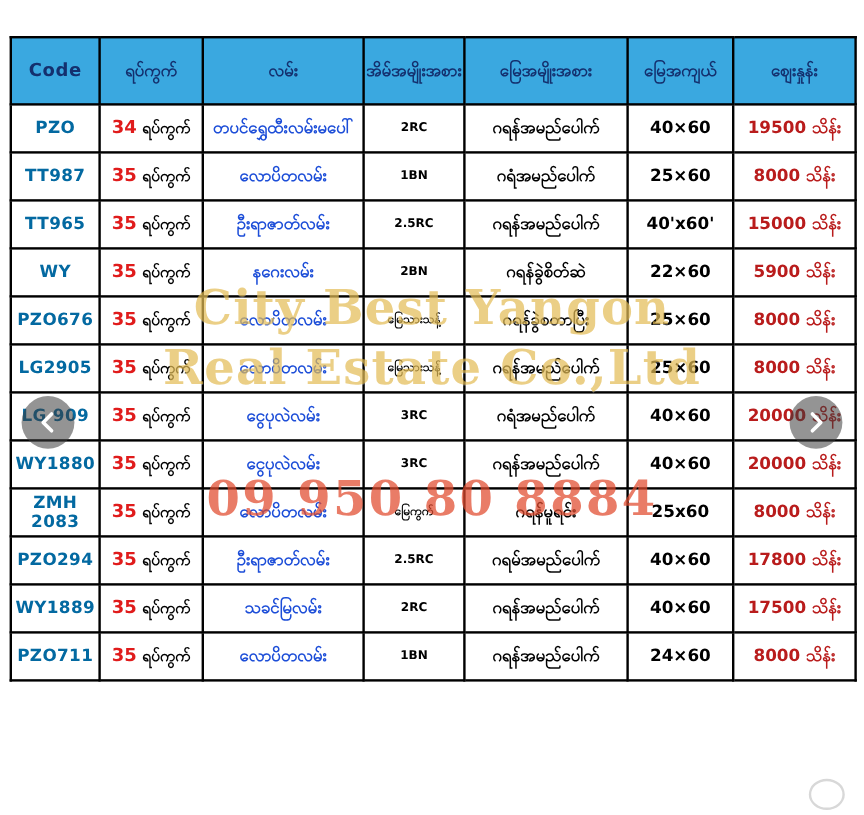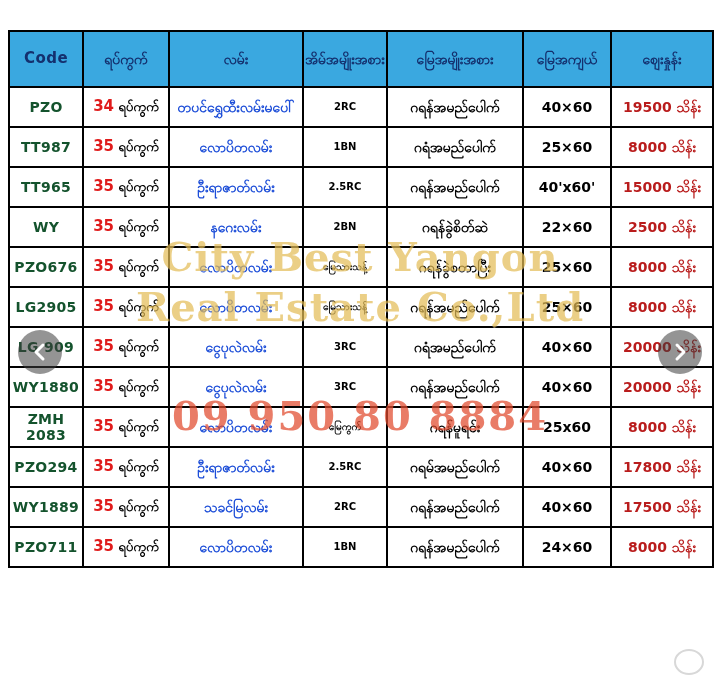--- a/index.html
+++ b/index.html
@@ -52,21 +52,21 @@
     color: #14306e;
     font-size: 15px;
     letter-spacing: 0.5px;
   }
   tbody tr {
     height: 40px;
   }
   td.c-code {
     font-weight: bold;
     font-size: 14px;
-    color: #14532d;
+    color: #0369a1;
     letter-spacing: 0.3px;
   }
   td.c-ward {
     font-size: 13px;
     color: #000000;
     font-weight: bold;
     margin-left: 12px;
   }
   td.c-ward .num {
     color: #e01b1b;
@@ -228,21 +228,21 @@
             <td class="c-size">40'x60'</td>
             <td class="c-price">15000 သိန်း</td>
           </tr>
           <tr>
             <td class="c-code">WY</td>
             <td class="c-ward"><span class="num">35</span> <span>ရပ်ကွက်</span></td>
             <td class="c-street">နဂေးလမ်း</td>
             <td class="c-type">2BN</td>
             <td class="c-landtype">ဂရန်ခွဲစိတ်ဆဲ</td>
             <td class="c-size">22×60</td>
-            <td class="c-price">2500 သိန်း</td>
+            <td class="c-price">5900 သိန်း</td>
           </tr>
           <tr>
             <td class="c-code">PZO676</td>
             <td class="c-ward"><span class="num">35</span> <span>ရပ်ကွက်</span></td>
             <td class="c-street">လောပိတလမ်း</td>
             <td class="c-type">မြေသားသန့်</td>
             <td class="c-landtype">ဂရန်ခွဲစတာပြီး</td>
             <td class="c-size">25×60</td>
             <td class="c-price">8000 သိန်း</td>
           </tr>

